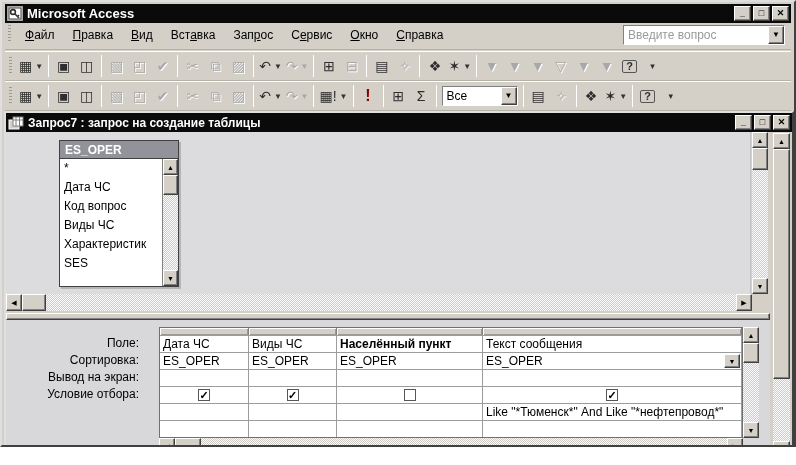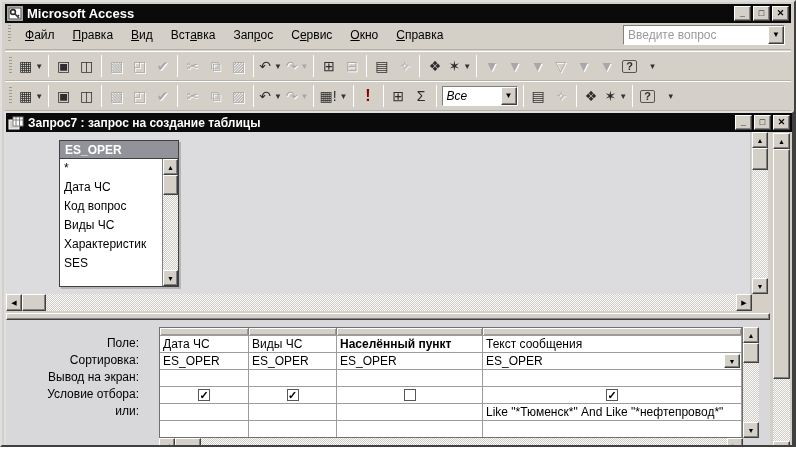--- a/index.html
+++ b/index.html
@@ -26,21 +26,21 @@
 #toolbar2{top:79px;height:30px;}
 .tbtn{height:24px;min-width:23px;display:flex;align-items:center;justify-content:center;padding:0 2px;cursor:default;}
 .tbtn .g{font-size:14px;color:#2e2e2e;line-height:1;}
 .tbtn .g.run{color:#8b0000;font-weight:bold;font-size:16px;}
 .tbtn .g.help{border:1px solid #555;border-radius:2px;padding:0 3px;font-weight:bold;font-size:11px;}
 .tbtn .g.small{font-size:9px;}
 .tbtn.dis .g{color:#a8a8a8;text-shadow:1px 1px 0 #fff;border-color:#a8a8a8;}
 .tbtn .dd{font-size:8px;margin-left:3px;color:#333;}
 .tbtn.dis .dd{color:#a8a8a8;}
 .tsep{width:1px;height:22px;background:#9a9791;border-right:1px solid #fff;margin:0 3px;flex:none;}
-.tcombo{width:76px;height:20px;background:#fff;border:1px solid;border-color:#808080 #fff #fff #808080;display:flex;align-items:center;font-size:12px;margin:4px 2px;font-style:italic;}
+.tcombo{width:76px;height:20px;background:#fff;border:1px solid;border-color:#808080 #fff #fff #808080;display:flex;align-items:center;font-size:12px;margin:4px 2px;}
 .tcombo .cv{flex:1;padding-left:4px;}
 .tcombo .cdd{width:16px;height:18px;font-size:8px;line-height:16px;text-align:center;}
 
 #docwin{position:absolute;left:2px;top:109px;width:790px;height:350px;background:#d4d0c8;border:2px solid;border-color:#dfdfdf #404040 #404040 #dfdfdf;}
 .doctitle{height:19px;background:#0a0a0a;display:flex;align-items:center;color:#fff;padding:0 2px;}
 #doccontent{position:relative;width:786px;height:327px;background:#d4d0c8;overflow:hidden;}
 
 #table-pane{position:absolute;left:0;top:0;width:745px;height:162px;background:#dcdcde;border-right:1px solid #c2c2c4;}
 #pane-vscroll{position:absolute;left:746px;top:0;width:16px;height:162px;}
 #pane-hscroll{position:absolute;left:0;top:162px;width:746px;height:17px;}
@@ -351,21 +351,20 @@
       </div>
 
       <div id="splitter" class="raised"></div>
 
       <div id="grid-pane">
         <div id="row-labels">
             <div class="row-label">Поле:</div>
             <div class="row-label">Сортировка:</div>
             <div class="row-label">Вывод на экран:</div>
             <div class="row-label">Условие отбора:</div>
-            <div class="row-label">или:</div>
           </div>
         <div id="dgrid">
           <div id="selrow">
               <span class="selcell" style="width: 89px;"></span>
               <span class="selcell" style="width: 88px;"></span>
               <span class="selcell" style="width: 146px;"></span>
               <span class="selcell" style="width: 259px;"></span>
             </div>
           <div>
               <div class="grow">

